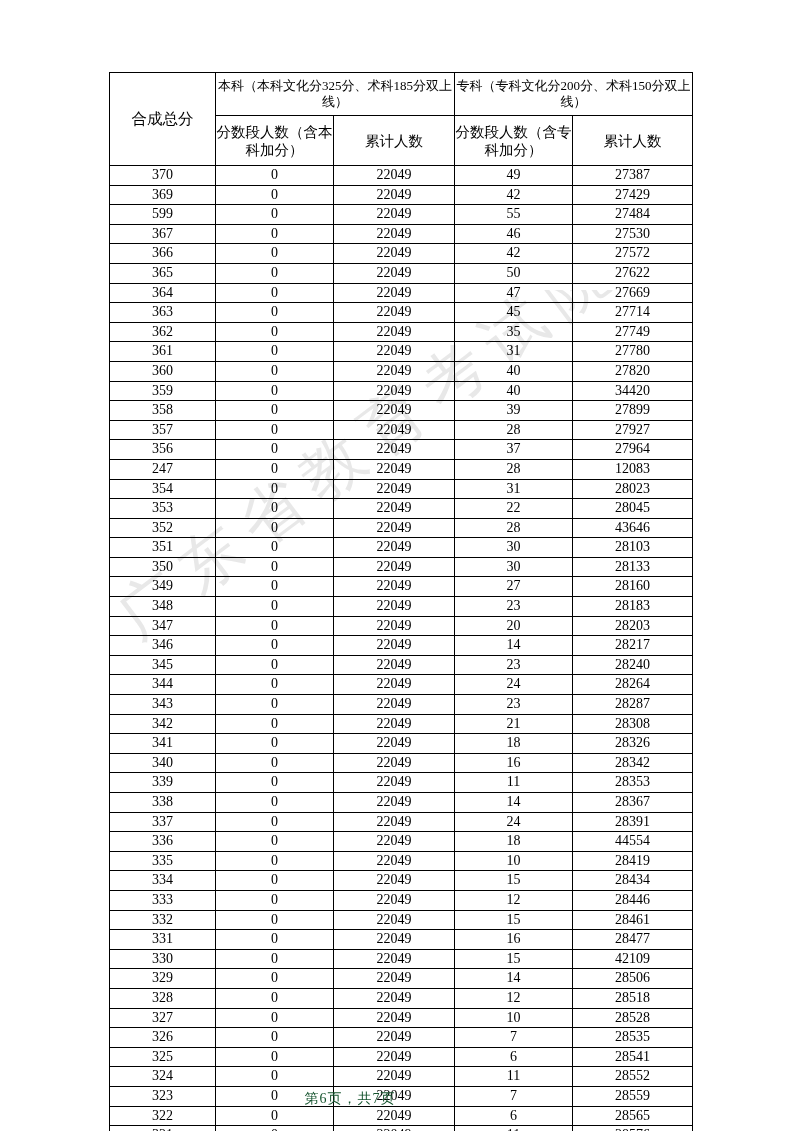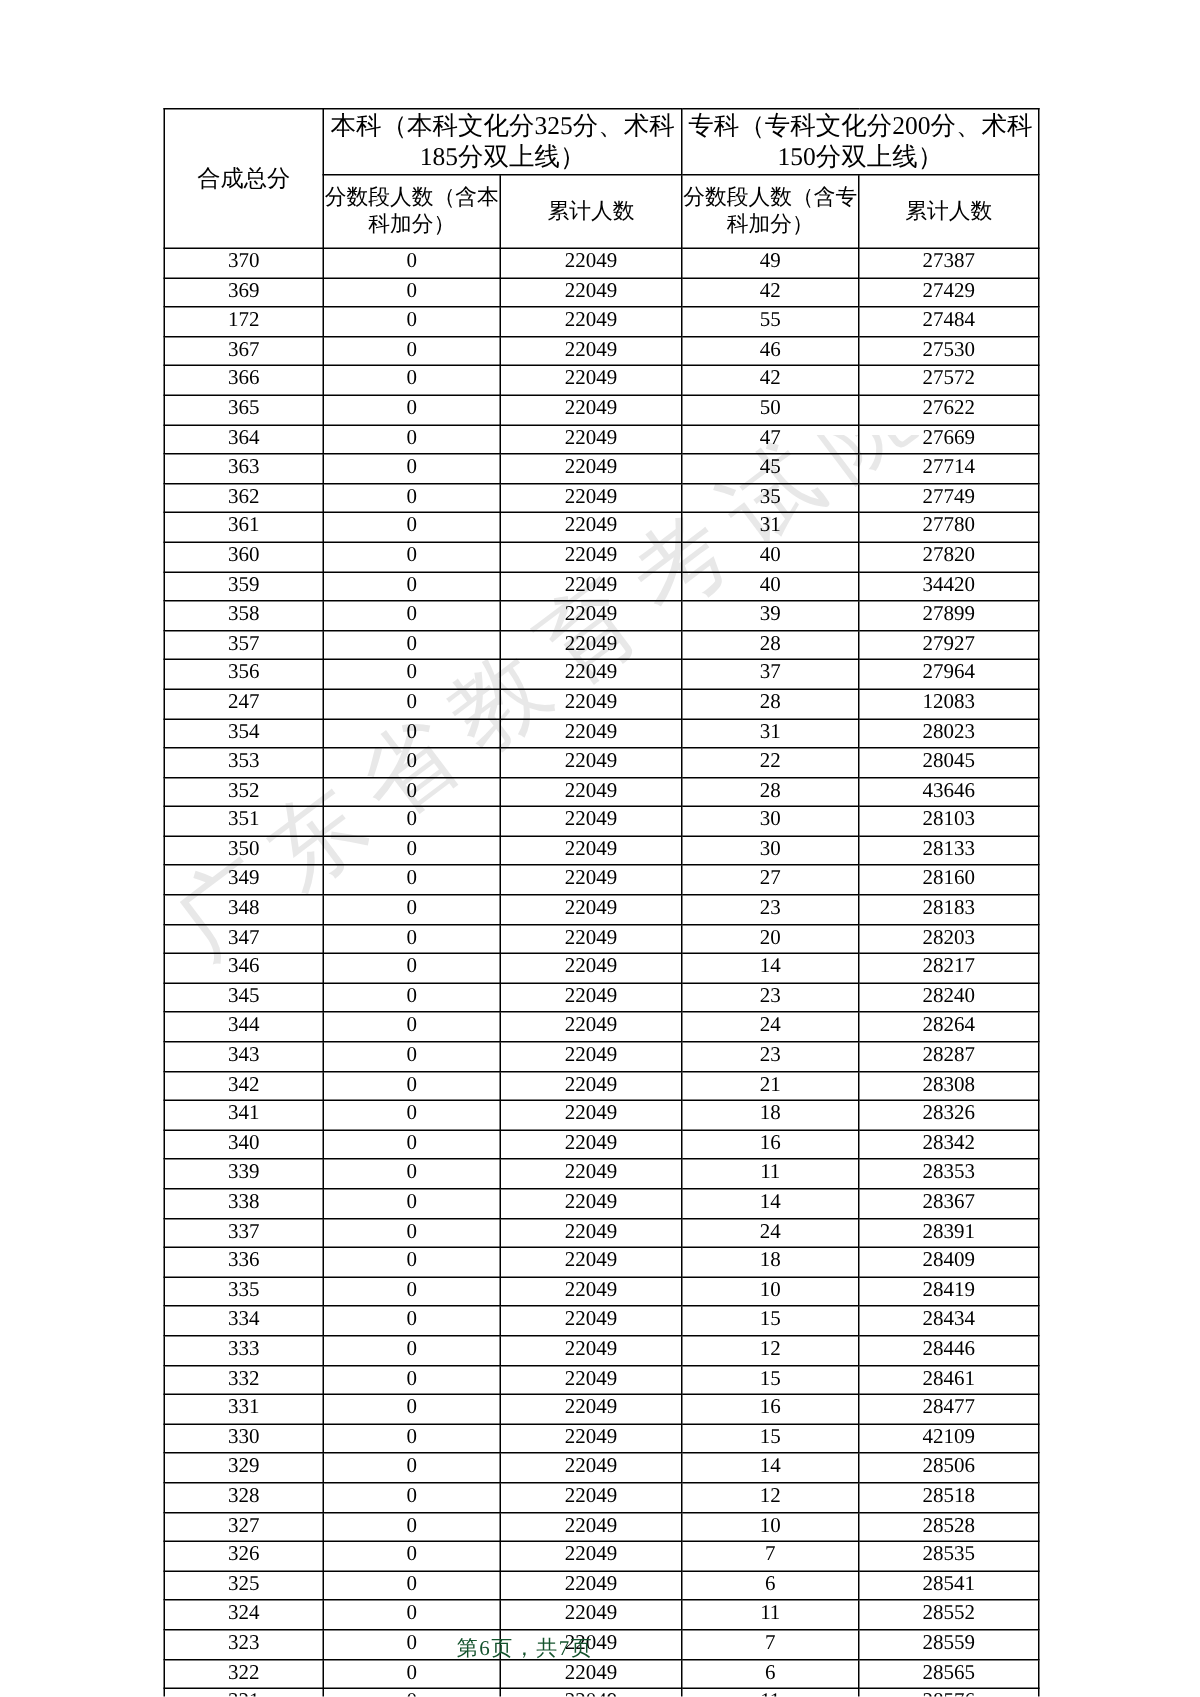--- a/index.html
+++ b/index.html
@@ -66,21 +66,21 @@
   }
 
   
   col.c-score { width: 106px; }
   col.c-bk-seg { width: 118px; }
   col.c-bk-cum { width: 121px; }
   col.c-zk-seg { width: 118px; }
   col.c-zk-cum { width: 120px; }
 
   .hdr-group {
-    font-size: 17px;
+    font-size: 13px;
     line-height: 1.25;
     text-align: left;
     padding: 3px 2px 3px 4px;
     height: 42px;
   }
   .hdr-score {
     font-size: 15.5px;
     height: 92px;
   }
   .hdr-sub {
@@ -146,21 +146,21 @@
           <td class="data">27387</td>
         </tr>
         <tr>
           <td class="data">369</td>
           <td class="data">0</td>
           <td class="data">22049</td>
           <td class="data">42</td>
           <td class="data">27429</td>
         </tr>
         <tr>
-          <td class="data">172</td>
+          <td class="data">599</td>
           <td class="data">0</td>
           <td class="data">22049</td>
           <td class="data">55</td>
           <td class="data">27484</td>
         </tr>
         <tr>
           <td class="data">367</td>
           <td class="data">0</td>
           <td class="data">22049</td>
           <td class="data">46</td>
@@ -374,21 +374,21 @@
           <td class="data">0</td>
           <td class="data">22049</td>
           <td class="data">24</td>
           <td class="data">28391</td>
         </tr>
         <tr>
           <td class="data">336</td>
           <td class="data">0</td>
           <td class="data">22049</td>
           <td class="data">18</td>
-          <td class="data">28409</td>
+          <td class="data">44554</td>
         </tr>
         <tr>
           <td class="data">335</td>
           <td class="data">0</td>
           <td class="data">22049</td>
           <td class="data">10</td>
           <td class="data">28419</td>
         </tr>
         <tr>
           <td class="data">334</td>

